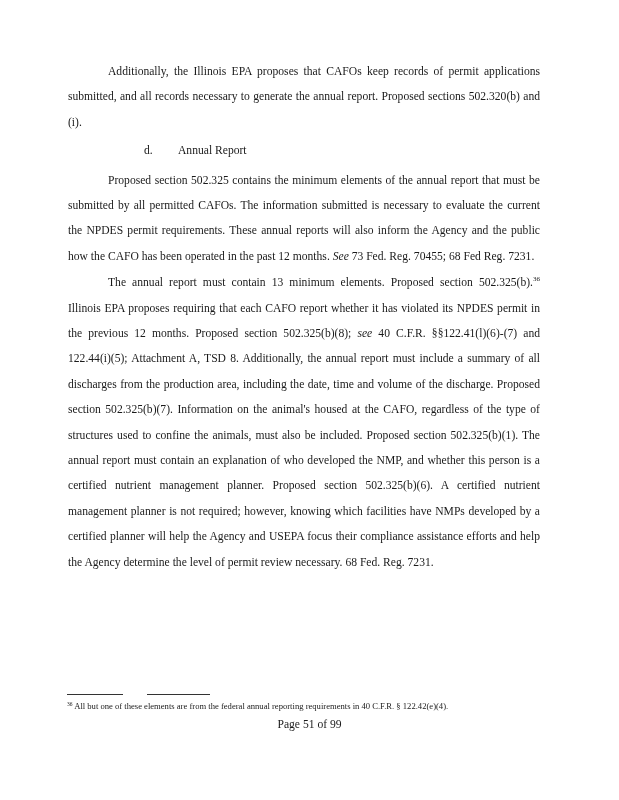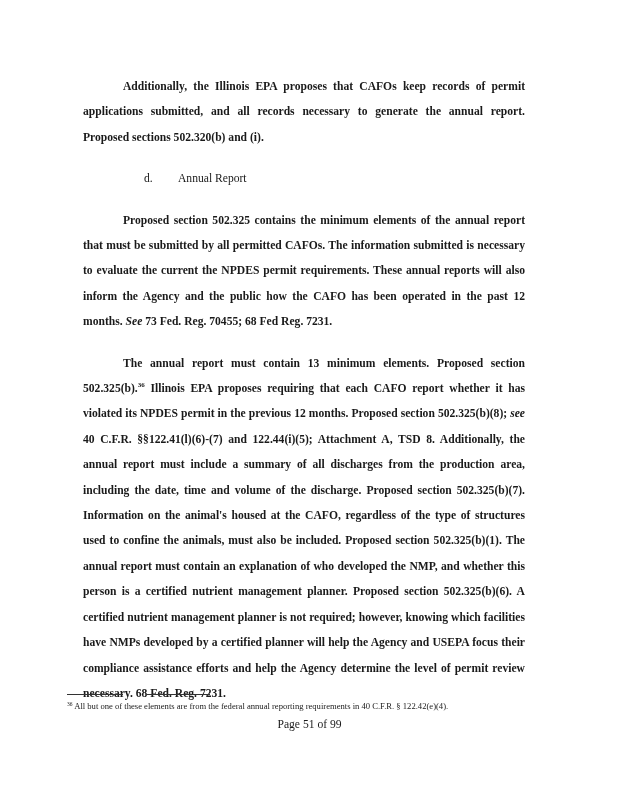--- a/index.html
+++ b/index.html
@@ -1,19 +1,19 @@
 <!DOCTYPE html>
 <html><head>
 <meta charset="utf-8">
 <style>
   html, body { margin: 0; padding: 0; background: #ffffff; }
   body { width: 619px; height: 800px; position: relative; overflow: hidden;
          font-family: "Liberation Serif", "DejaVu Serif", serif; color: #1a1a1a; }
   .page { position: absolute; left: 67px; top: 58px; width: 474px; }
-  .p { font-size: 11.6px; line-height: 25.4px; text-align: justify; margin: 16px; font-weight: bold; }
+  .p { font-size: 11.6px; line-height: 25.4px; text-align: justify; margin: 1px; }
   .p.indent { text-indent: 40px; }
   .heading { font-size: 11.6px; line-height: 25.4px; margin: 3px 0 4px 0; height: 25.4px; position: relative; }
   .heading .num { position: absolute; left: 77px; }
   .heading .title { position: absolute; left: 111px; font-weight: normal; }
   sup { font-size: 7px; line-height: 0; vertical-align: 5px; }
   .fn-rule { position: absolute; top: 694px; height: 1px; background: #333; }
   .footnote { position: absolute; left: 67px; top: 700px; width: 480px;
               font-size: 8.6px; line-height: 12px; white-space: nowrap; }
   .footnote sup { font-size: 5.5px; vertical-align: 3px; }
   .page-num { position: absolute; left: 0; width: 619px; top: 718px; text-align: center;

